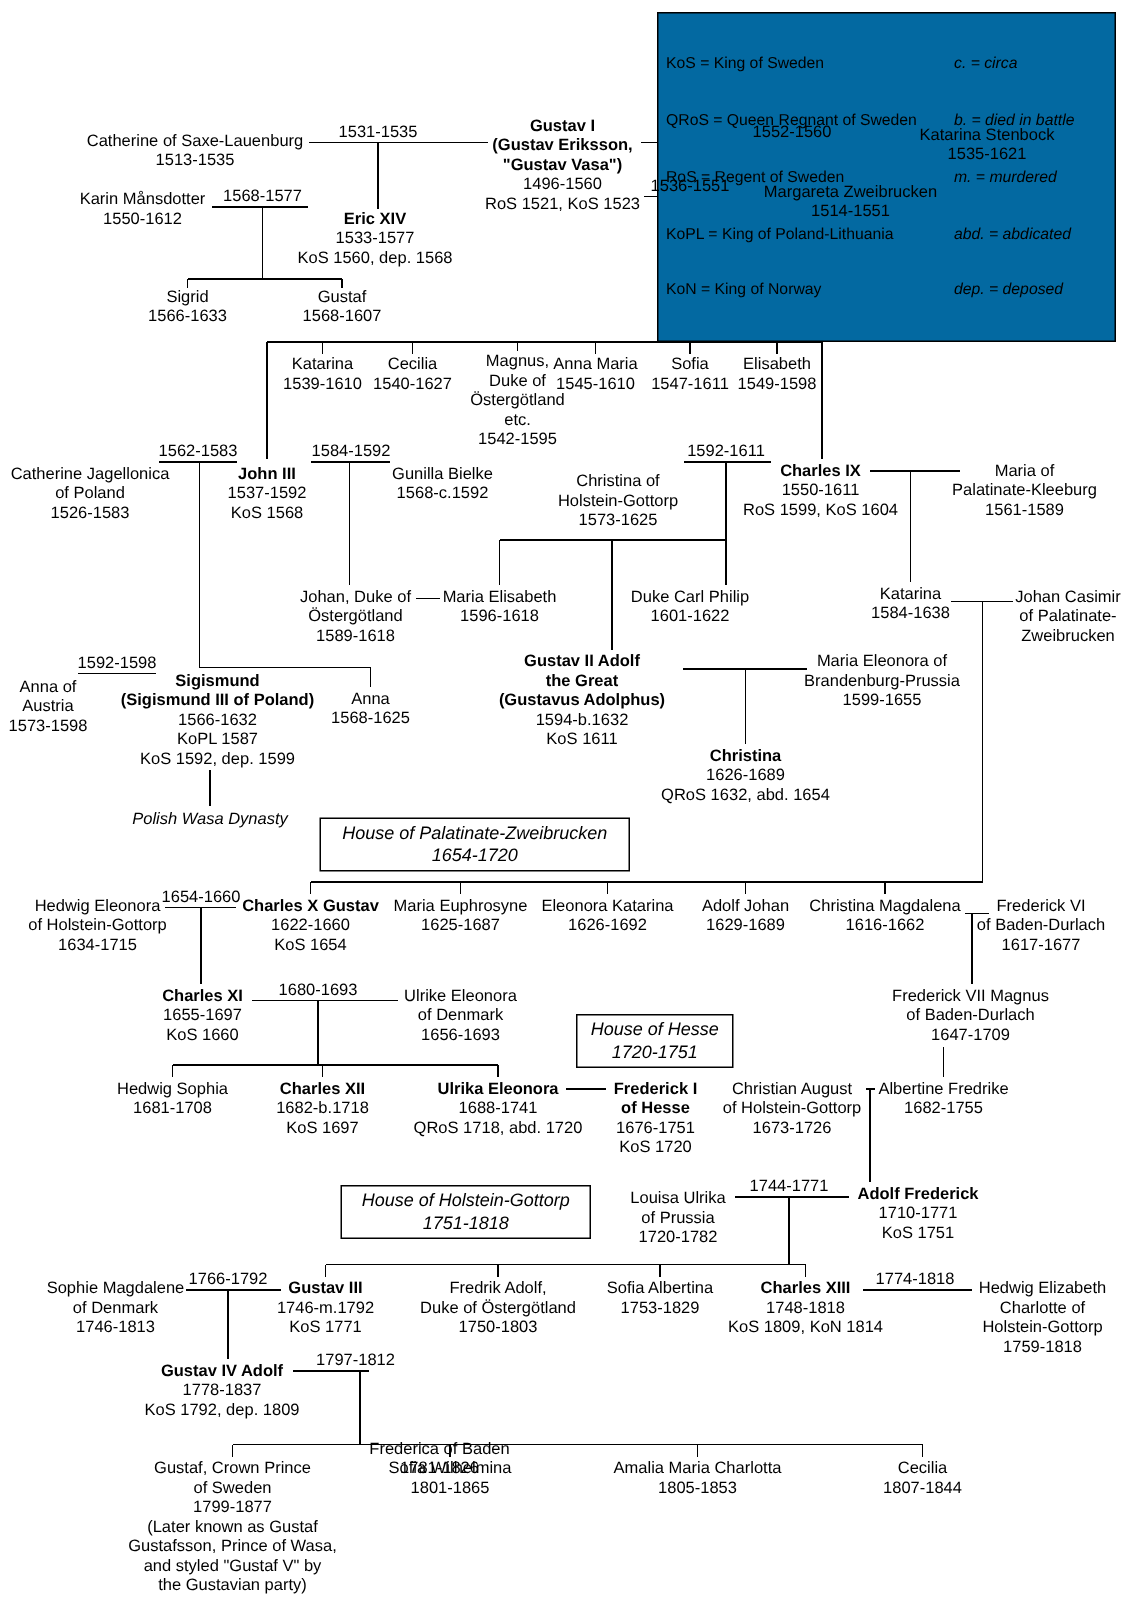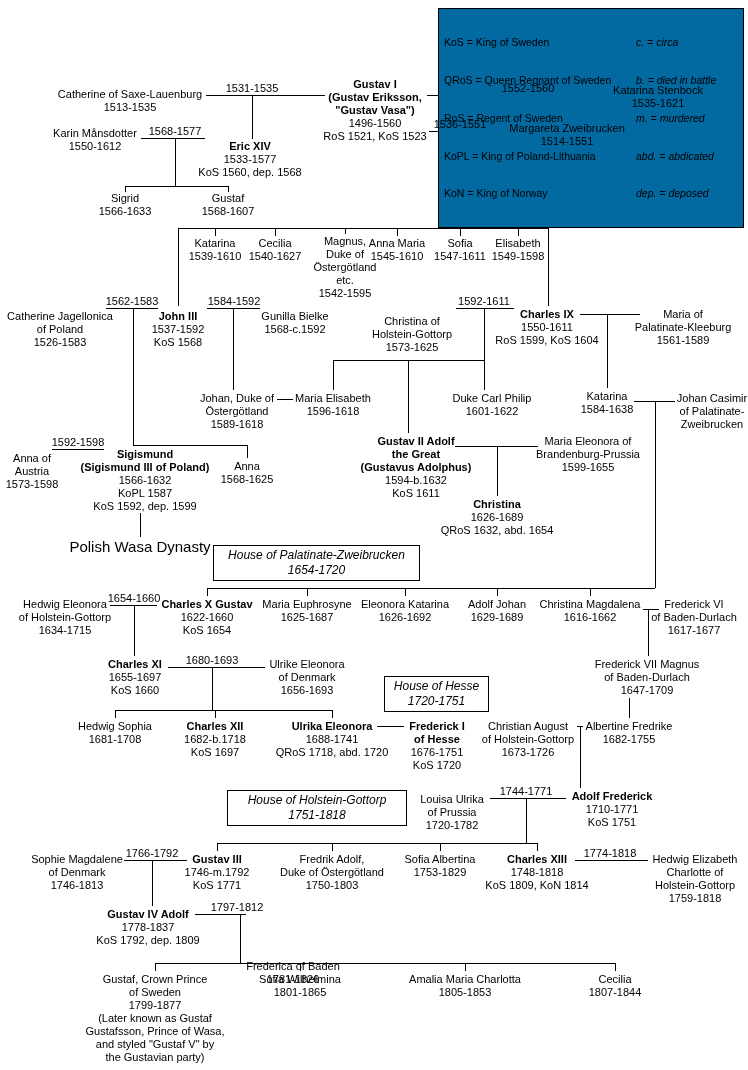--- a/index.html
+++ b/index.html
@@ -6,22 +6,22 @@
   * { margin:0; padding:0; box-sizing:border-box; }
   html,body { background:#fff; }
   body { font-family:"Liberation Sans","DejaVu Sans",sans-serif; color:#000; }
   .stage { position:relative; width:748px; height:1070px; background:#fff; overflow:hidden; }
   svg.lines { position:absolute; left:0; top:0; }
   .p { position:absolute; width:max-content; transform:translateX(-50%); text-align:center;
        font-size:11px; line-height:13px; white-space:pre; }
   .p .n.b { font-weight:bold; }
   .m { position:absolute; width:max-content; transform:translateX(-50%); font-size:11px;
        line-height:13px; white-space:pre; }
-  .note { position:absolute; width:max-content; transform:translateX(-50%); font-size:15px;
-       line-height:13px; white-space:pre; }
+  .note { position:absolute; width:max-content; transform:translateX(-50%); font-size:11px;
+       line-height:13px; font-style:italic; white-space:pre; }
   .house { position:absolute; border:1px solid #000; font-style:italic; font-size:12px;
        line-height:15px; text-align:center; white-space:pre; padding:2px 0; background:#fff; }
   .legend { position:absolute; left:438px; top:8px; width:306px; border:1px solid #000;
        display:flex; font-size:10.5px; line-height:12.6px; padding:2px 2px 2px 5px; background:#0369a1; }
   .legend .lcol { white-space:pre; }
   .legend .lcol.a { flex:0 0 192px; }
   .legend .lcol.bcol { flex:1;font-style:italic; }
 </style>
 </head>
 <body>
@@ -124,21 +124,21 @@
       <div>m. = murdered</div>
       <div>abd. = abdicated</div>
       <div>dep. = deposed</div>
     </div>
   </div>
 
   <div class="house" style="left:213px;top:545px;width:207px">House of Palatinate-Zweibrucken
 1654-1720</div>
   <div class="house" style="left:384px;top:676px;width:105px">House of Hesse
 1720-1751</div>
-  <div class="house" style="left:227px;top:790px;width:180px">House of Holstein-Gottorp
+  <div class="house" style="left:227px;top:790px;width:167px">House of Holstein-Gottorp
 1751-1818</div>
 
   <div class="m" style="left:252px;top:82px">1531-1535</div>
   <div class="m" style="left:528px;top:82px">1552-1560</div>
   <div class="m" style="left:460px;top:118px">1536-1551</div>
   <div class="m" style="left:175px;top:125px">1568-1577</div>
   <div class="m" style="left:132px;top:295px">1562-1583</div>
   <div class="m" style="left:234px;top:295px">1584-1592</div>
   <div class="m" style="left:484px;top:295px">1592-1611</div>
   <div class="m" style="left:78px;top:436px">1592-1598</div>
@@ -180,34 +180,34 @@
   <div class="p" style="left:412px;top:315px"><div class="n">Christina of
 Holstein-Gottorp</div><div class="s">1573-1625</div></div>
   <div class="p" style="left:547px;top:308px"><div class="n b">Charles IX</div><div class="s">1550-1611
 RoS 1599, KoS 1604</div></div>
   <div class="p" style="left:683px;top:308px"><div class="n">Maria of
 Palatinate-Kleeburg</div><div class="s">1561-1589</div></div>
 
   <div class="p" style="left:237px;top:392px"><div class="n">Johan, Duke of
 Östergötland</div><div class="s">1589-1618</div></div>
   <div class="p" style="left:333px;top:392px"><div class="n">Maria Elisabeth</div><div class="s">1596-1618</div></div>
-  <div class="p" style="left:492px;top:392px"><div class="n">Duke Carl Philip</div><div class="s">1601-1622</div></div>
+  <div class="p" style="left:460px;top:392px"><div class="n">Duke Carl Philip</div><div class="s">1601-1622</div></div>
   <div class="p" style="left:607px;top:390px"><div class="n">Katarina</div><div class="s">1584-1638</div></div>
   <div class="p" style="left:712px;top:392px"><div class="n">Johan Casimir
 of Palatinate-
 Zweibrucken</div></div>
 
   <div class="p" style="left:32px;top:452px"><div class="n">Anna of
 Austria</div><div class="s">1573-1598</div></div>
   <div class="p" style="left:145px;top:448px"><div class="n b">Sigismund
 (Sigismund III of Poland)</div><div class="s">1566-1632
 KoPL 1587
 KoS 1592, dep. 1599</div></div>
   <div class="p" style="left:247px;top:460px"><div class="n">Anna</div><div class="s">1568-1625</div></div>
-  <div class="p" style="left:416px;top:435px"><div class="n b">Gustav II Adolf
+  <div class="p" style="left:388px;top:435px"><div class="n b">Gustav II Adolf
 the Great
 (Gustavus Adolphus)</div><div class="s">1594-b.1632
 KoS 1611</div></div>
   <div class="p" style="left:588px;top:435px"><div class="n">Maria Eleonora of
 Brandenburg-Prussia</div><div class="s">1599-1655</div></div>
   <div class="p" style="left:497px;top:498px"><div class="n b">Christina</div><div class="s">1626-1689
 QRoS 1632, abd. 1654</div></div>
 
   <div class="note" style="left:140px;top:540px">Polish Wasa Dynasty</div>
 

